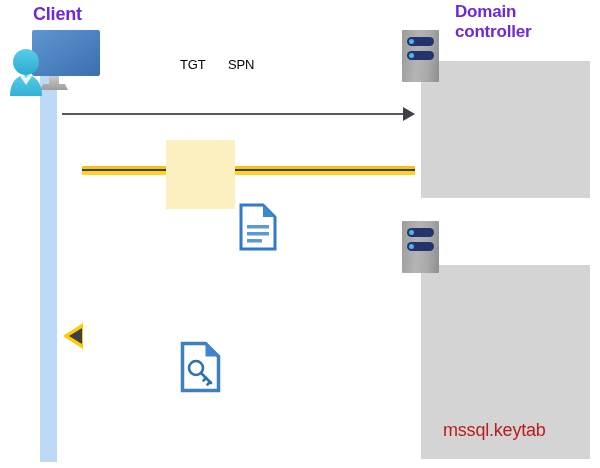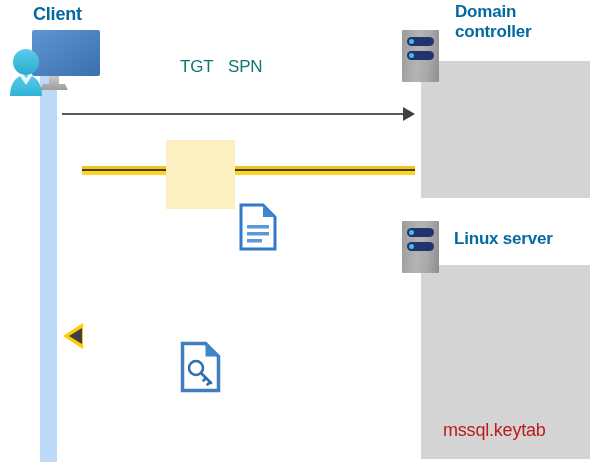--- a/index.html
+++ b/index.html
@@ -9,28 +9,28 @@
     font-family:"Liberation Sans", sans-serif;
     overflow:hidden;
     position:relative;
   }
   .stage{position:relative;width:600px;height:468px;}
   .abs{position:absolute;}
 
   
   .hdr{
     font-weight:bold;
-    color:#0369a1;
+    color:#6d28d9;
     font-size:17px;
     line-height:20px;
     letter-spacing:-0.2px;
   }
   .filelabel{
-    font-size:17px;
-    color:#0f766e;
+    font-size:13px;
+    color:#000000;
     letter-spacing:-0.2px;
     white-space:nowrap;
   }
   .doclabel{
     font-size:18px;
     color:#b91c1c;
     letter-spacing:-0.2px;
     white-space:nowrap;
   }
 
@@ -215,18 +215,17 @@
     </svg>
   </div>
 
   <div class="abs graybox" style="left:421px;top:265px;width:169px;height:194px;"></div>
 
   <div class="abs server" style="left:402px;top:221px;width:37px;height:52px;">
     <div class="pill"></div>
     <div class="pill"></div>
   </div>
 
-  <div class="abs hdr" style="left:454px;top:229px;">Linux server</div>
 
 
   <div class="abs doclabel" style="left:443px;top:420px;">mssql.keytab</div>
 
 </div>
 
 </body></html>

